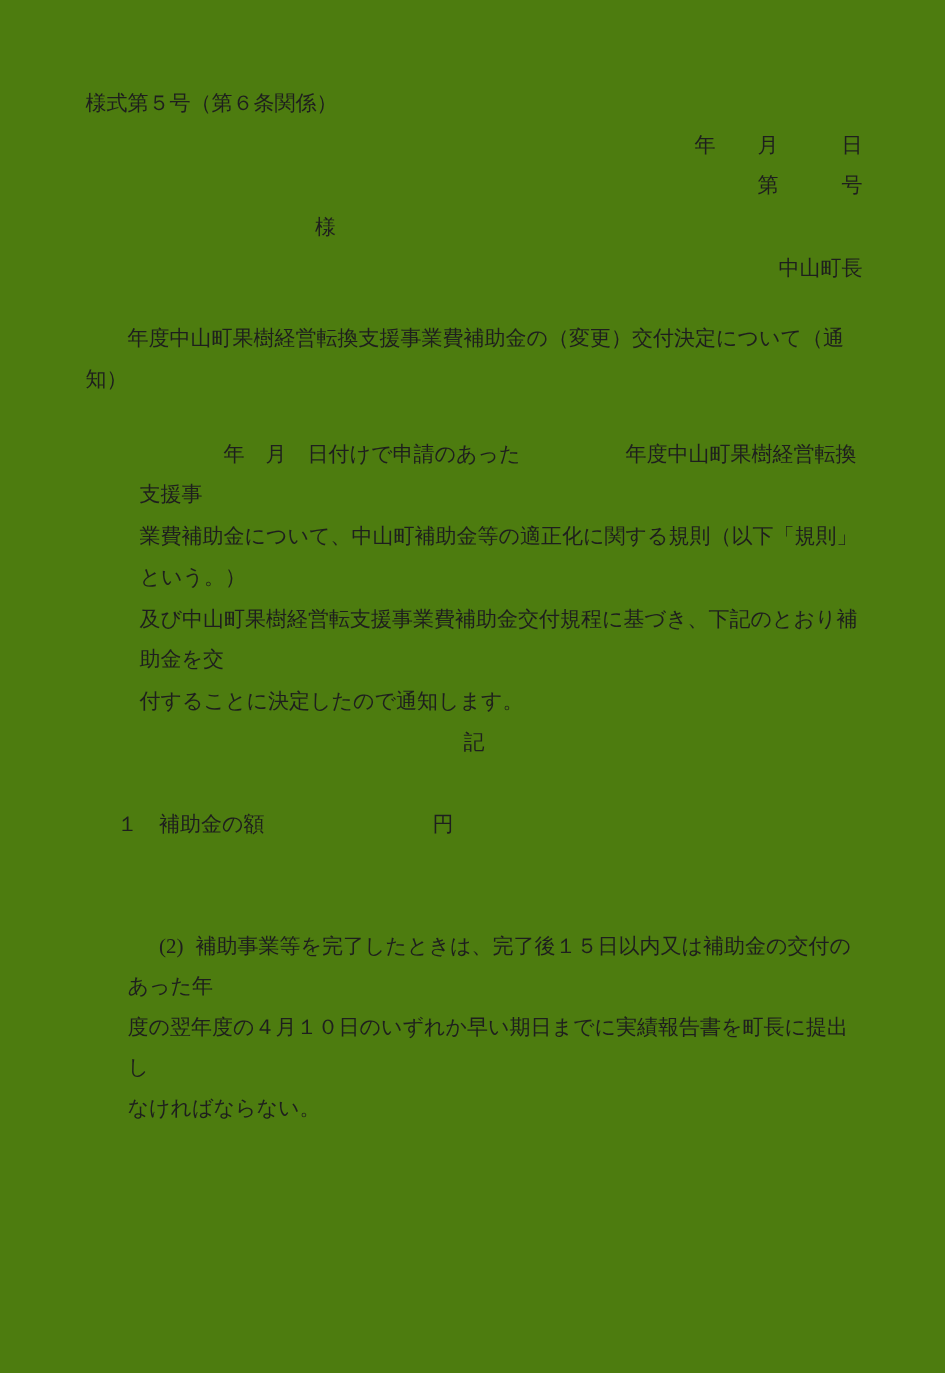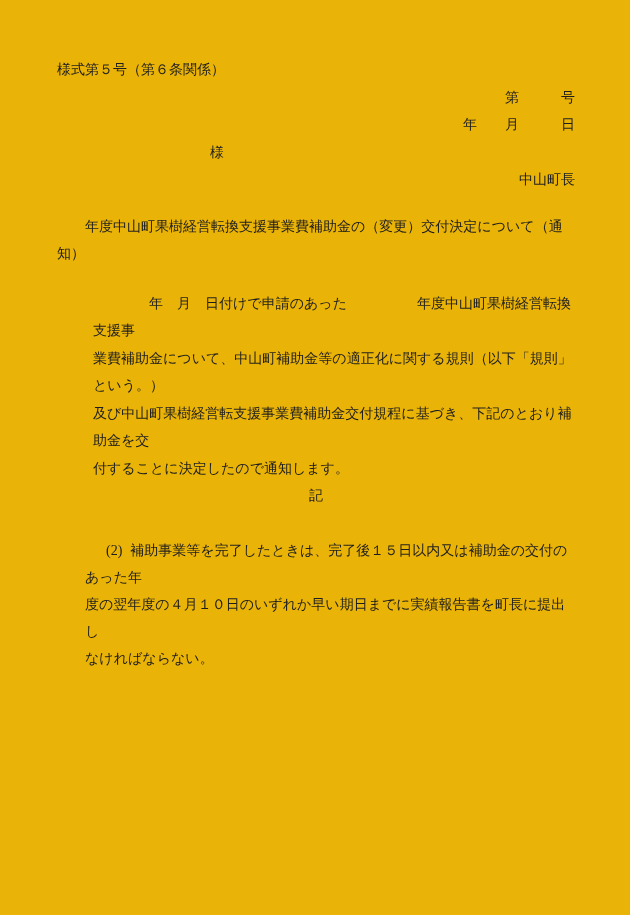--- a/index.html
+++ b/index.html
@@ -1,21 +1,21 @@
 <!DOCTYPE html>
 <html lang="ja"><head>
 <meta charset="utf-8">
 <style>
   html, body { margin: 0; padding: 0; background: #ffffff; }
   .page {
     position: relative;
     width: 630px;
     height: 915px;
     box-sizing: border-box;
-    background: #eab308;
+    background: #4d7c0f;
     color: #1e1e1e;
     font-family: "Liberation Serif", "DejaVu Serif", serif;
     font-size: 14px;
     line-height: 27.5px;
     padding: 56px 55px 0 57px;
     overflow: hidden;
   }
   .line { white-space: pre-wrap; }
   .right { text-align: right; }
   .addressee { padding-left: 153px; }
@@ -33,39 +33,42 @@
   }
   .cond .marker { margin-right: 8px; }
 </style>
 </head>
 <body>
 
 <div class="page">
 
   <div class="line">様式第５号（第６条関係）</div>
 
+  <div class="line right">年　　月　　　日</div>
+
   <div class="line right">第　　　号</div>
-
-  <div class="line right">年　　月　　　日</div>
 
   <div class="line addressee">様</div>
 
   <div class="line sender">中山町長</div>
 
   <div class="title">　　年度中山町果樹経営転換支援事業費補助金の（変更）交付決定について（通知）</div>
 
   <div class="para">　　　　年　月　日付けで申請のあった　　　　　年度中山町果樹経営転換支援事
 業費補助金について、中山町補助金等の適正化に関する規則（以下「規則」という。）
 及び中山町果樹経営転支援事業費補助金交付規程に基づき、下記のとおり補助金を交
 付することに決定したので通知します。</div>
 
   <div class="line ki">記</div>
 
   <div class="list">
 
+    <div class="line">
+      <span class="no">１</span><span>補助金の額</span><span class="blank"></span><span>円</span>
+    </div>
 
 
 
     <div class="cond">
       <span class="marker">(2)</span><span>補助事業等を完了したときは、完了後１５日以内又は補助金の交付のあった年
 度の翌年度の４月１０日のいずれか早い期日までに実績報告書を町長に提出し
 なければならない。</span>
     </div>
 
   </div>

